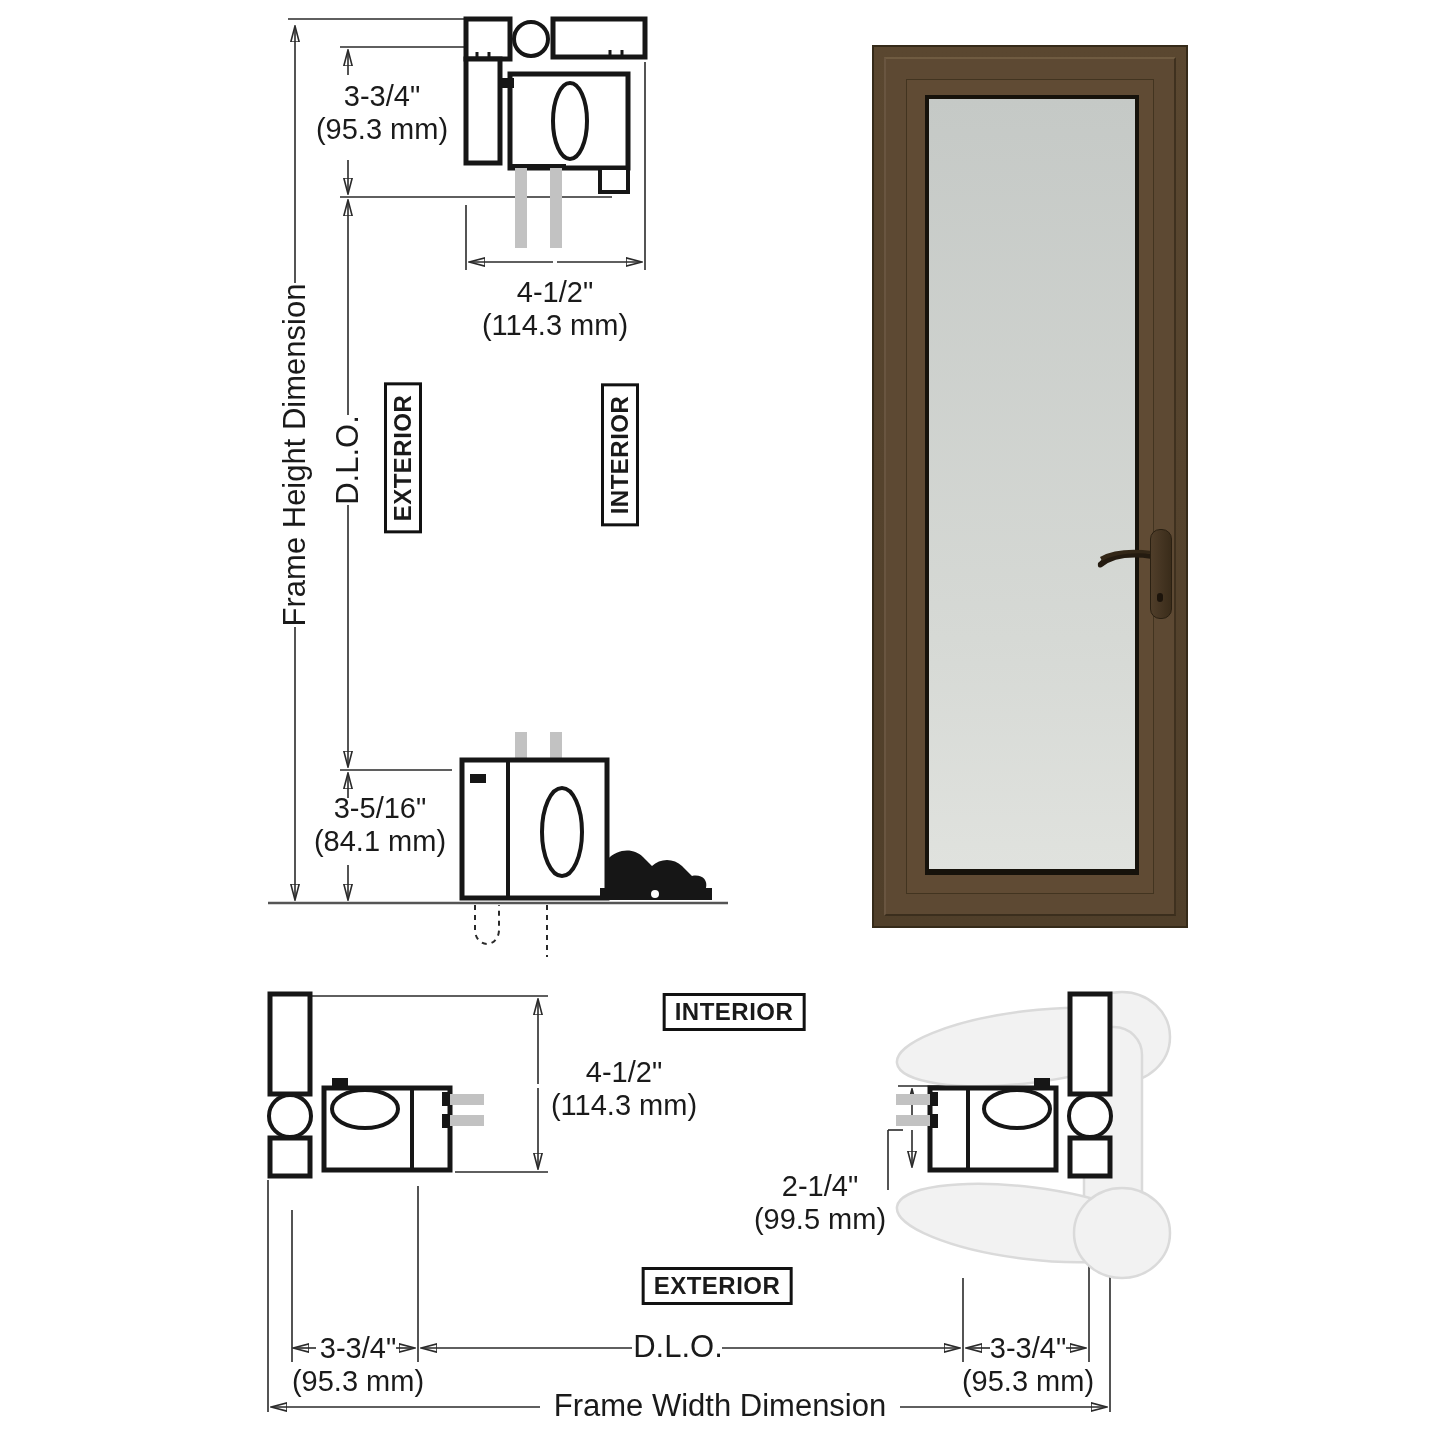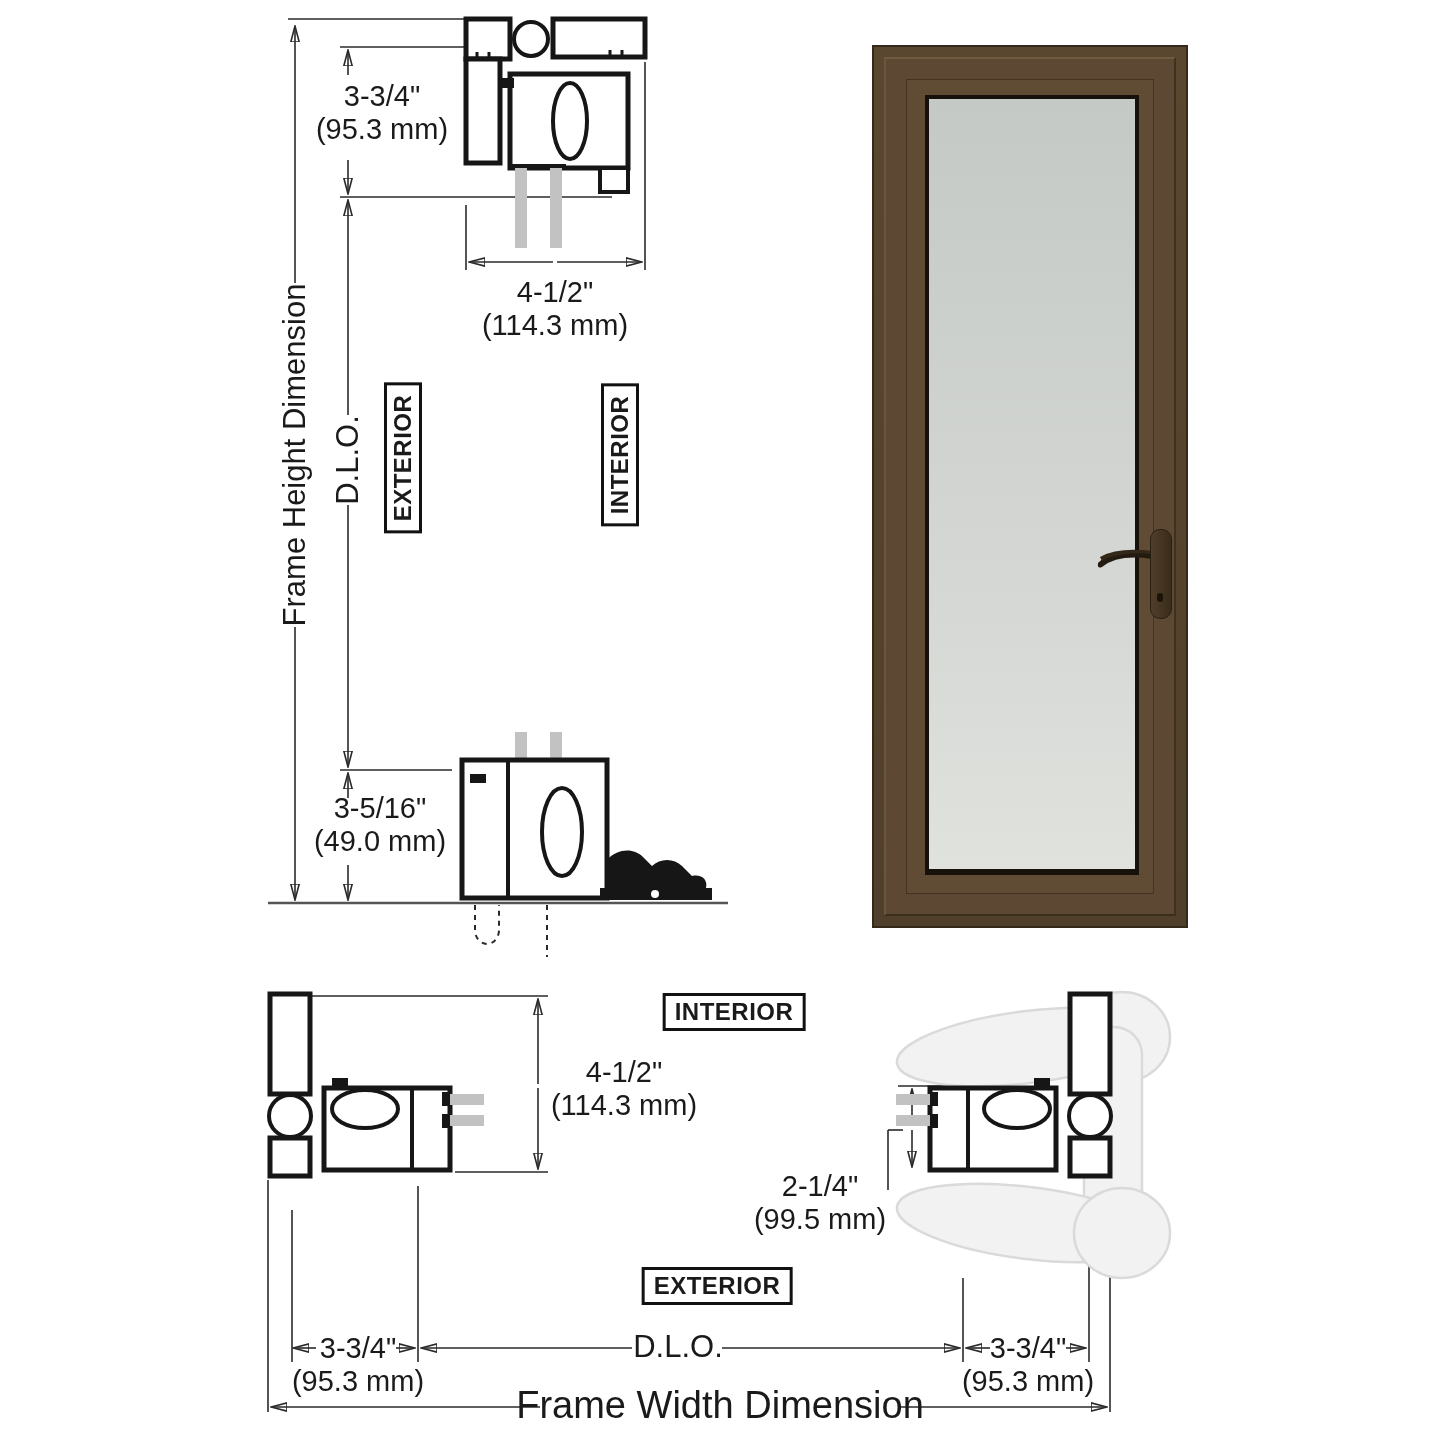--- a/index.html
+++ b/index.html
@@ -191,21 +191,21 @@
   <div class="vtext biglab" style="left:295px;top:455px;">Frame Height Dimension</div>
 
   <div class="vtext biglab" style="left:348px;top:460px;">D.L.O.</div>
 
   <div class="boxlab rot" style="left:403px;top:458px;">EXTERIOR</div>
 
   <div class="boxlab rot" style="left:620px;top:455px;">INTERIOR</div>
 
   <div class="dimtxt" style="left:380px;top:792px;">
     <span>3-5/16"</span><br>
-    <span>(49.0 mm)</span>
+    <span>(84.1 mm)</span>
   </div>
 
   <div class="boxlab hor" style="left:734px;top:1012px;">INTERIOR</div>
 
   <div class="dimtxt" style="left:624px;top:1056px;">
     <span>4-1/2"</span><br>
     <span>(114.3 mm)</span>
   </div>
 
   <div class="dimtxt" style="left:820px;top:1170px;">
@@ -220,15 +220,15 @@
     <span>(95.3 mm)</span>
   </div>
 
   <div class="dimtxt biglab" style="left:678px;top:1330px;font-size:31px;">D.L.O.</div>
 
   <div class="dimtxt" style="left:1028px;top:1332px;">
     <span>3-3/4"</span><br>
     <span>(95.3 mm)</span>
   </div>
 
-  <div class="dimtxt biglab" style="left:720px;top:1389px;font-size:38px;">Frame Width Dimension</div>
+  <div class="dimtxt biglab" style="left:720px;top:1389px;font-size:31px;">Frame Width Dimension</div>
 
 </div>
 
 </body></html>

